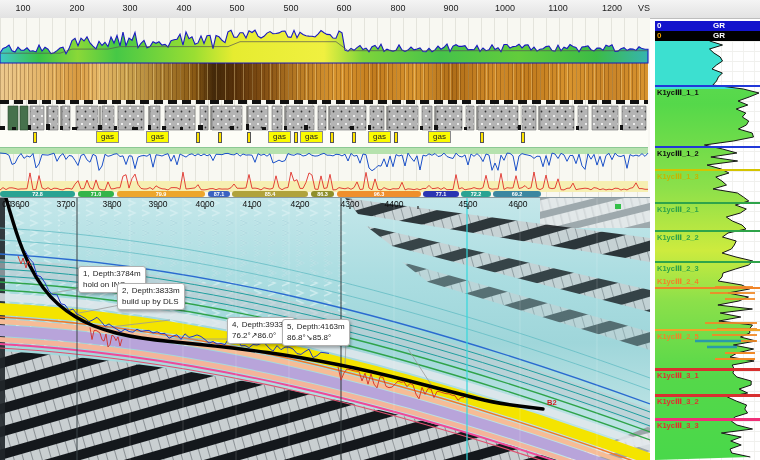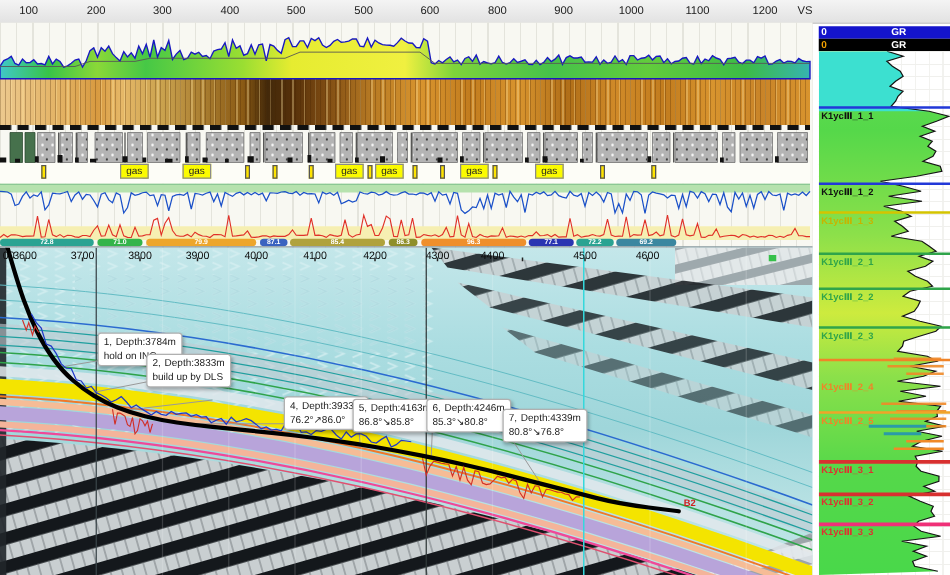--- a/index.html
+++ b/index.html
@@ -255,28 +255,20 @@
     <div>build up by DLS</div>
   </div>
   <div class="callout" style="left:227px;top:119px">
     <div><span class="num">4,</span><span>Depth:3933m</span></div>
     <div>76.2°↗86.0°</div>
   </div>
   <div class="callout" style="left:282px;top:121px">
     <div><span class="num">5,</span><span>Depth:4163m</span></div>
     <div>86.8°↘85.8°</div>
   </div>
-  <div class="callout" style="left:341px;top:121px">
-    <div><span class="num">6,</span><span>Depth:4246m</span></div>
-    <div>85.3°↘80.8°</div>
-  </div>
-  <div class="callout" style="left:402px;top:129px">
-    <div><span class="num">7,</span><span>Depth:4339m</span></div>
-    <div>80.8°↘76.8°</div>
-  </div>
 
   <span class="target-label" style="left:547px;top:200px">B2</span>
 </div>
 
 <div class="panel">
   <div class="ph ph1">
     <span class="min">0</span>
     <span class="cur">GR</span>
   </div>
   <div class="ph ph2">
@@ -313,19 +305,19 @@
     <div class="mline" style="top:288px;height:2px;background:#f0a428"></div>
     <div class="mline" style="top:327px;height:2.5px;background:#d83030"></div>
     <div class="mline" style="top:353px;height:2.5px;background:#d83030"></div>
     <div class="mline" style="top:377px;height:2.5px;background:#f03078"></div>
     <span class="mlabel" style="top:47px;color:#111111">K1ycⅢ_1_1</span>
     <span class="mlabel" style="top:108px;color:#111111">K1ycⅢ_1_2</span>
     <span class="mlabel" style="top:131px;color:#c7b400">K1ycⅢ_1_3</span>
     <span class="mlabel" style="top:164px;color:#2fa44a">K1ycⅢ_2_1</span>
     <span class="mlabel" style="top:192px;color:#2fa44a">K1ycⅢ_2_2</span>
     <span class="mlabel" style="top:223px;color:#2fa44a">K1ycⅢ_2_3</span>
-    <span class="mlabel" style="top:264px;color:#f08428">K1ycⅢ_2_4</span>
+    <span class="mlabel" style="top:236px;color:#f08428">K1ycⅢ_2_4</span>
     <span class="mlabel" style="top:291px;color:#f08428">K1ycⅢ_2_5</span>
     <span class="mlabel" style="top:330px;color:#e03030">K1ycⅢ_3_1</span>
     <span class="mlabel" style="top:356px;color:#e03030">K1ycⅢ_3_2</span>
     <span class="mlabel" style="top:380px;color:#e03030">K1ycⅢ_3_3</span>
   </div>
 </div>
 
 </body></html>

